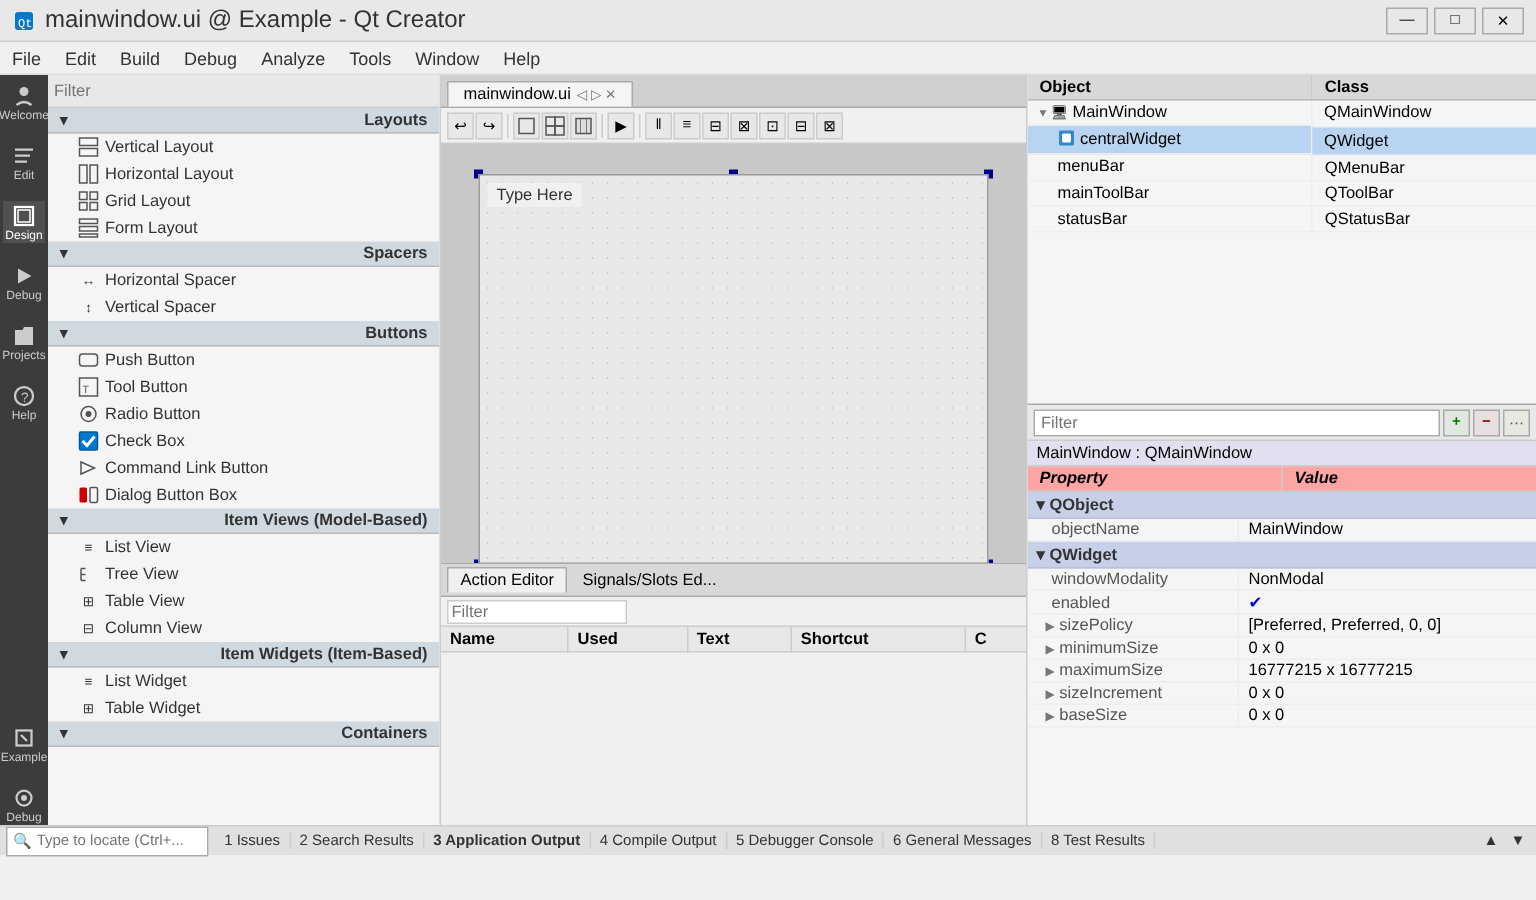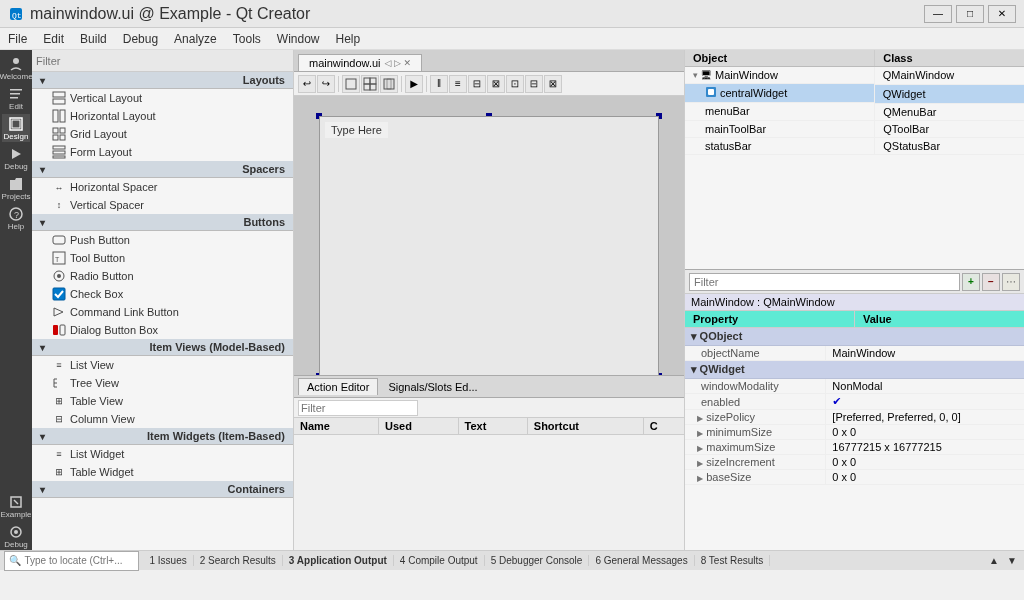--- a/index.html
+++ b/index.html
@@ -13,21 +13,21 @@
     .title-bar-btn { width: 28px; height: 18px; background: #e8e8e8; border: 1px solid #aaa; display: flex; align-items: center; justify-content: center; cursor: pointer; font-size: 10px; }
 
     
     .menu-bar { height: 22px; background: #f0f0f0; display: flex; align-items: center; border-bottom: 1px solid #ddd; text-align: center; }
     .menu-item { padding: 2px 8px; cursor: pointer; font-size: 12px; color: #333; }
 
     
     .main-layout { display: flex; height: calc(600px - 78px - 22px); }
 
     
-    .left-sidebar { width: 32px; background: #3c3c3c; display: flex; flex-direction: column; align-items: center; padding-top: 4px; gap: 2px; }
+    .left-sidebar { width: 32px; background: #3c3c3c; display: flex; flex-direction: column; align-items: center; padding-top: 4px; gap: 12px; }
     .sidebar-icon { width: 28px; height: 28px; display: flex; align-items: center; justify-content: center; cursor: pointer; color: #ccc; font-size: 9px; text-align: center; flex-direction: column; }
     .sidebar-icon.active { background: #505050; color: #fff; }
     .sidebar-icon span { font-size: 8px; }
 
     
     .widget-panel { width: 262px; background: #f5f5f5; border-right: 1px solid #ccc; display: flex; flex-direction: column; overflow: hidden; }
     .widget-filter { height: 22px; background: #e8e8e8; border-bottom: 1px solid #ccc; padding: 2px 4px; display: flex; align-items: center; }
     .widget-filter input { width: 100%; border: none; background: transparent; font-size: 11px; outline: none; }
     .widget-list { flex: 1; overflow-y: auto; }
     .widget-category { background: #d0d8e0; padding: 2px 8px; font-weight: bold; font-size: 11px; color: #333; border-bottom: 1px solid #bbb; display: flex; align-items: center; justify-content: space-between; }
@@ -437,21 +437,21 @@
         <input type="text" style="flex: 1 1 0%; border: 1px solid rgb(170, 170, 170); font-size: 11px; padding: 1px 4px; height: 18px; background: white;" placeholder="Filter">
         <div style="width:18px; height:18px; display:flex; align-items:center; justify-content:center; border:1px solid #aaa; background:#e0e8e0; cursor:pointer; font-size:10px; font-weight:bold; color:#007700;">+</div>
         <div style="width:18px; height:18px; display:flex; align-items:center; justify-content:center; border:1px solid #aaa; background:#e8e0e0; cursor:pointer; font-size:10px; font-weight:bold; color:#770000;">−</div>
         <div style="width:18px; height:18px; display:flex; align-items:center; justify-content:center; border:1px solid #aaa; background:#e8e8e0; cursor:pointer; font-size:10px; color:#555;">⋯</div>
       </div>
 
       <div style="padding:2px 6px; font-size:11px; background:#e0e0f0; border-bottom:1px solid #ccc;">
         <span>MainWindow : QMainWindow</span>
       </div>
 
-      <div style="display:flex; background:#5eead4; border-bottom:1px solid #ccc;">
+      <div style="display:flex; background:#fca5a5; border-bottom:1px solid #ccc;font-style:italic;">
         <div style="flex:1; padding:2px 8px; font-size:11px; font-weight:bold; border-right:1px solid #ccc;">Property</div>
         <div style="flex:1; padding:2px 8px; font-size:11px; font-weight:bold;">Value</div>
       </div>
 
       <div style="flex:1; overflow:auto;">
         <table style="width:100%; border-collapse:collapse;">
           <tbody>
 
             <tr>
               <td colspan="2" style="padding:2px 6px; font-weight:bold; font-size:11px; color:#333; background:#c8d0e8; border-bottom:1px solid #b8c0d8;">

